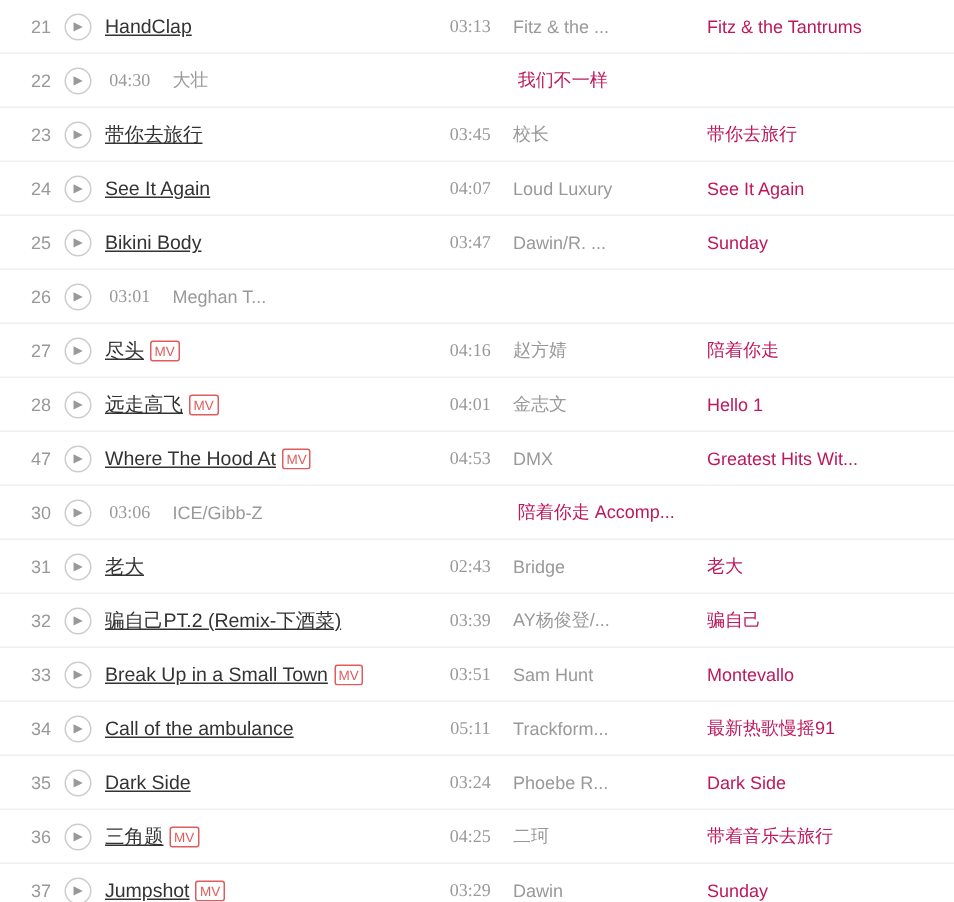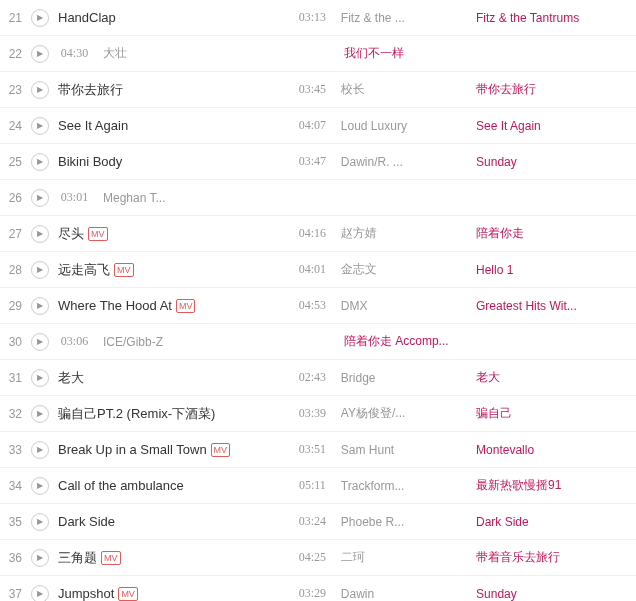--- a/index.html
+++ b/index.html
@@ -9,21 +9,21 @@
       background: #fff;
       color: #333;
       width: 636px;
     }
     .track-list {
       width: 100%;
     }
     .track-row {
       display: flex;
       align-items: center;
-      padding: 6px 0;
+      padding: 6px 12px;
       border-bottom: 1px solid #f0f0f0;
       min-height: 36px;
     }
     .col-num {
       width: 28px;
       color: #999;
       font-size: 12px;
       text-align: right;
       padding-right: 6px;
       flex-shrink: 0;
@@ -45,20 +45,21 @@
       justify-content: center;
       cursor: pointer;
       color: #999;
       font-size: 8px;
     }
     .col-title {
       flex: 2.2;
       padding: 0 6px;
       overflow: hidden;
       white-space: nowrap;
+      text-decoration: underline;
     }
     .title-text {
       font-size: 13px;
       color: #333;
     }
     .mv-badge {
       display: inline-block;
       border: 1px solid #e05c5c;
       color: #e05c5c;
       font-size: 9px;
@@ -180,21 +181,21 @@
         <div class="play-btn">▶</div>
       </div>
       <div class="col-title">
         <span class="title-text">远走高飞</span><span class="mv-badge">MV</span>
       </div>
       <div class="col-duration">04:01</div>
       <div class="col-artist">金志文</div>
       <div class="col-album">Hello 1</div>
     </div>
     <div class="track-row">
-      <div class="col-num">29</div>
+      <div class="col-num">47</div>
       <div class="col-play">
         <div class="play-btn">▶</div>
       </div>
       <div class="col-title">
         <span class="title-text">Where The Hood At</span><span class="mv-badge">MV</span>
       </div>
       <div class="col-duration">04:53</div>
       <div class="col-artist">DMX</div>
       <div class="col-album">Greatest Hits Wit...</div>
     </div>

